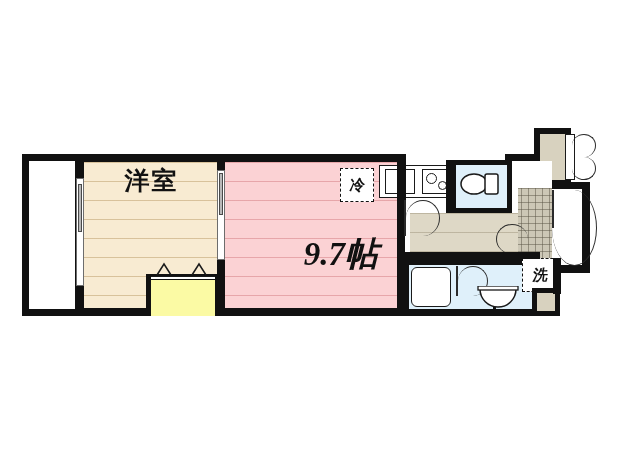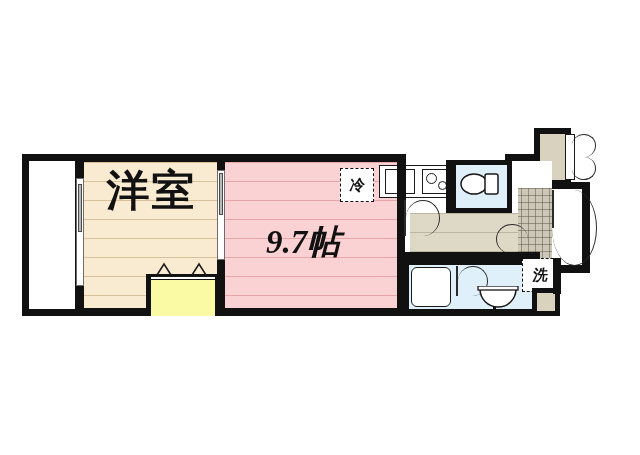--- a/index.html
+++ b/index.html
@@ -127,34 +127,34 @@
   <div class="abs wall" style="left:217px; top:154px; width:8px; height:18px;"></div>
   <div class="abs wall" style="left:217px; top:258px; width:8px; height:58px;"></div>
 
   <div class="abs track" style="left:217px; top:170px; width:8px; height:90px;"></div>
   <div class="abs sash" style="left:219px; top:173px; width:4px; height:42px;"></div>
 
   <div class="abs track" style="left:76px; top:178px; width:8px; height:108px;"></div>
   <div class="abs sash" style="left:78px; top:184px; width:4px; height:48px;"></div>
 
   <div class="abs room-label" style="left:84px; top:168px; width:135px; font-size:0px;">
-    <div class="jp" style="font-size:43px; letter-spacing:2px;">洋室</div>
+    <div class="jp" style="font-size:25px; letter-spacing:2px;">洋室</div>
   </div>
 
   <div class="abs wall" style="left:146px; top:274px; width:74px; height:42px;"></div>
   <div class="abs fill-closet" style="left:151px; top:280px; width:64px; height:36px;"></div>
   <div class="abs" style="left:151px; top:276px; width:64px; height:3px; background:#ffffff; border-top:1.4px solid #1a1a1a;"></div>
 
   <svg class="abs" style="left:146px; top:262px; width:74px; height:14px;" viewBox="0 0 74 14">
     <polyline points="11,13 18,2 25,13" fill="none" stroke="#1a1a1a" stroke-width="1.5"></polyline>
     <polyline points="46,13 53,2 60,13" fill="none" stroke="#1a1a1a" stroke-width="1.5"></polyline>
   </svg>
 
   <div class="abs room-label" style="left:228px; top:222px; width:150px; font-size:0px;">
-    <div style="font-size:33px; font-family:'Liberation Serif', serif; margin-top:3px;">9.7帖</div>
+    <div style="font-size:33px; font-family:'Liberation Serif', serif; margin-top:15px;text-align:right;">9.7帖</div>
   </div>
 
   <div class="abs dashed-box" style="left:340px; top:168px; width:34px; height:34px;">
     <span style="font-size:15px;">冷</span>
   </div>
 
   <div class="abs fixture" style="left:379px; top:165px; width:81px; height:33px; background:#ffffff;"></div>
   <div class="abs fixture" style="left:385px; top:169px; width:30px; height:25px;"></div>
   <div class="abs fixture" style="left:422px; top:169px; width:32px; height:25px;">
     <div class="abs burner" style="left:3px; top:3px; width:11px; height:11px; background:#fff;"></div>

